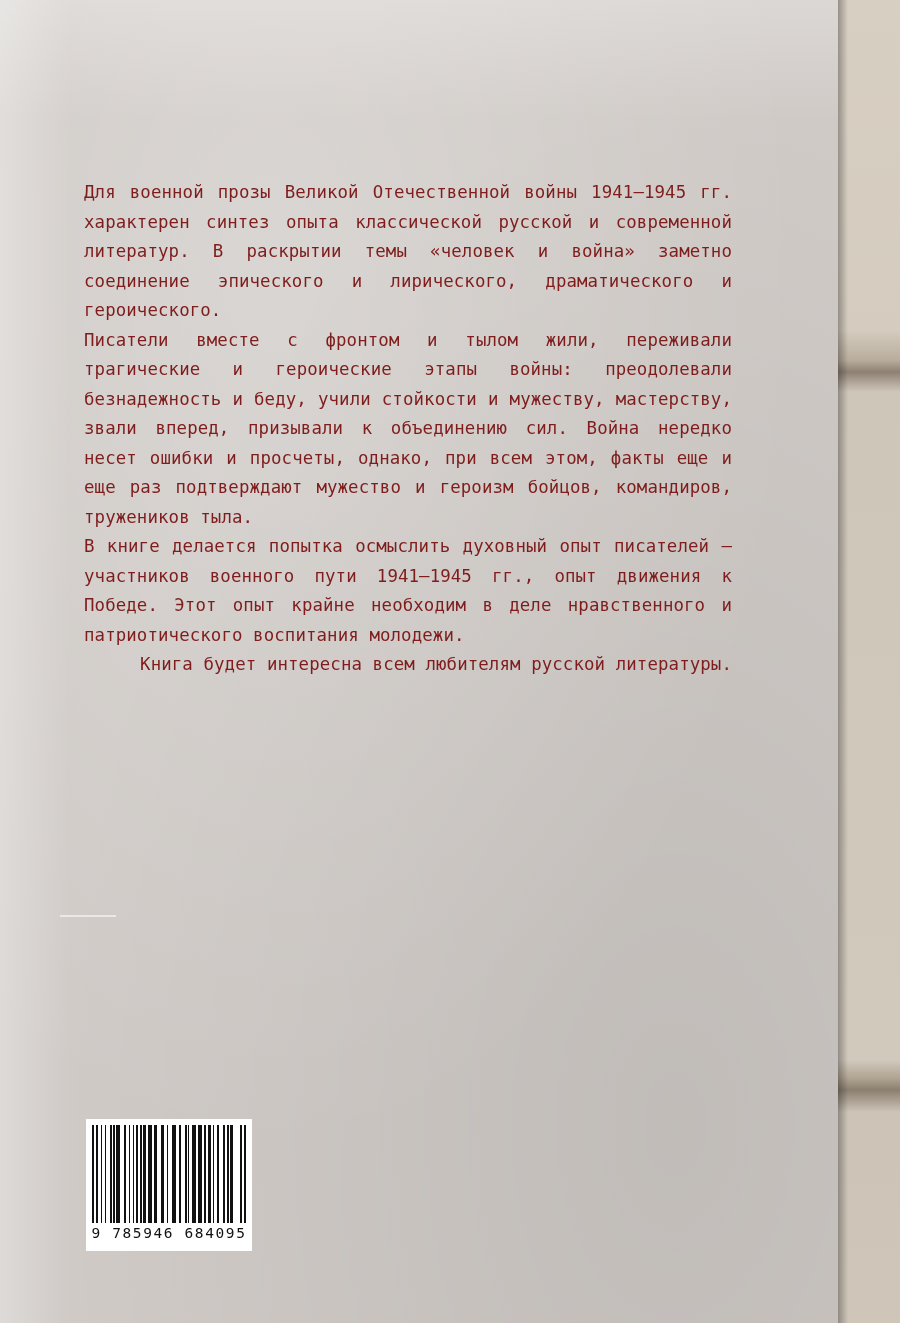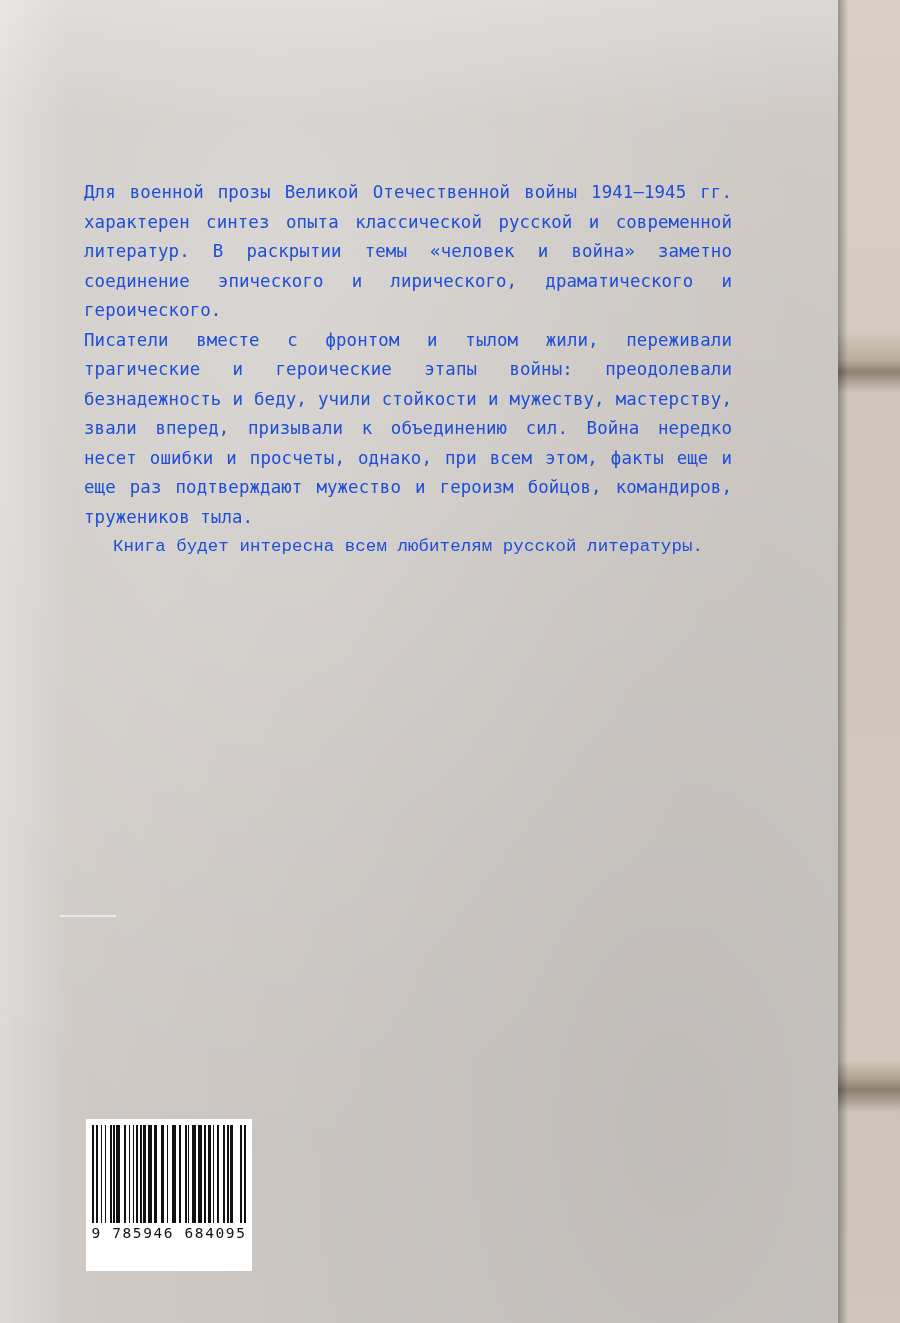--- a/index.html
+++ b/index.html
@@ -71,43 +71,42 @@
     height: 1323px;
     background: linear-gradient(to right, rgba(0,0,0,0.30), rgba(0,0,0,0.0));
   }
 
   
   #copy {
     position: absolute;
     left: 84px;
     top: 178px;
     width: 648px;
-    color: #1d4ed8;
+    color: #7f1d1d;
     font-size: 17.4px;
     line-height: 29.5px;
     letter-spacing: 0.1px;
     text-align: justify;
   }
   #copy p {
     margin: 0;
     text-align: justify;
     text-justify: inter-word;
   }
   #copy p.last-free {
-    text-align: center;
-    font-family: Liberation Mono, monospace;
+    text-align: right;
   }
 
   
   #barcode {
     position: absolute;
     left: 86px;
     top: 1119px;
     width: 166px;
-    height: 152px;
+    height: 132px;
     background: #ffffff;
     padding: 16px;
     box-sizing: border-box;
   }
   #barcode .bars {
     position: absolute;
     left: 6px;
     top: 6px;
     width: 154px;
     height: 98px;
@@ -150,20 +149,21 @@
   <div class="tex2"></div>
   <div class="tex3"></div>
 
   <div id="edge">
     <div class="seam"></div>
   </div>
 
   <div id="copy">
     <p>Для военной прозы Великой Отечественной войны 1941—1945 гг. характерен синтез опыта классической русской и современной литератур. В раскрытии темы «человек и война» заметно соединение эпического и лирического, драматического и героического.</p>
     <p>Писатели вместе с фронтом и тылом жили, переживали трагические и героические этапы войны: преодолевали безнадежность и беду, учили стойкости и мужеству, мастерству, звали вперед, призывали к объединению сил. Война нередко несет ошибки и просчеты, однако, при всем этом, факты еще и еще раз подтверждают мужество и героизм бойцов, командиров, тружеников тыла.</p>
+    <p>В книге делается попытка осмыслить духовный опыт писателей — участников военного пути 1941—1945 гг., опыт движения к Победе. Этот опыт крайне необходим в деле нравственного и патриотического воспитания молодежи.</p>
     <p class="last-free">Книга будет интересна всем любителям русской литературы.</p>
   </div>
 
   <div id="scuff"></div>
 
   <div id="barcode">
     <div class="bars" id="barcode-bars">
         <i style="left: 0px; width: 2px;"></i>
         <i style="left: 4px; width: 2px;"></i>
         <i style="left: 9px; width: 1px;"></i>

